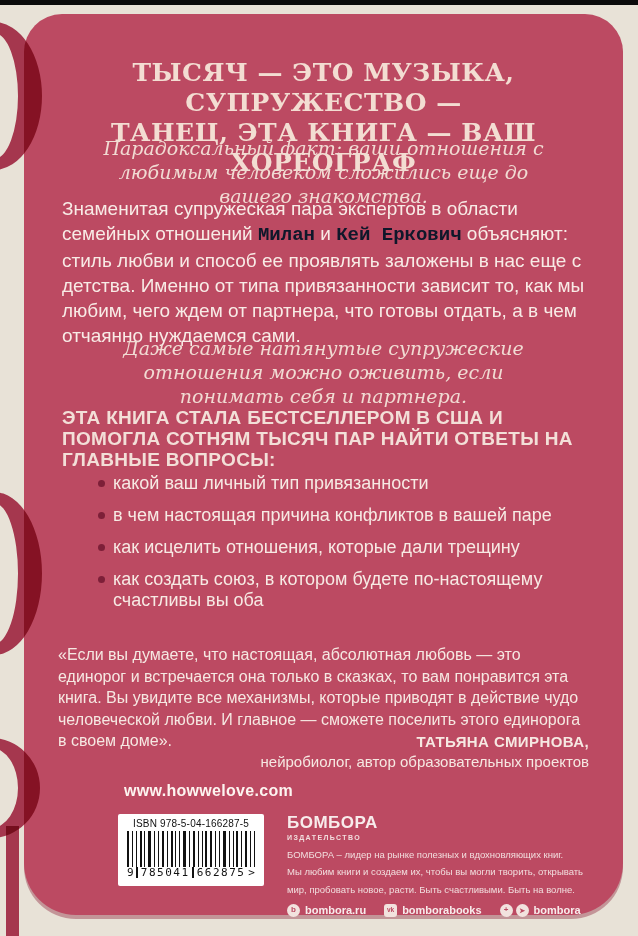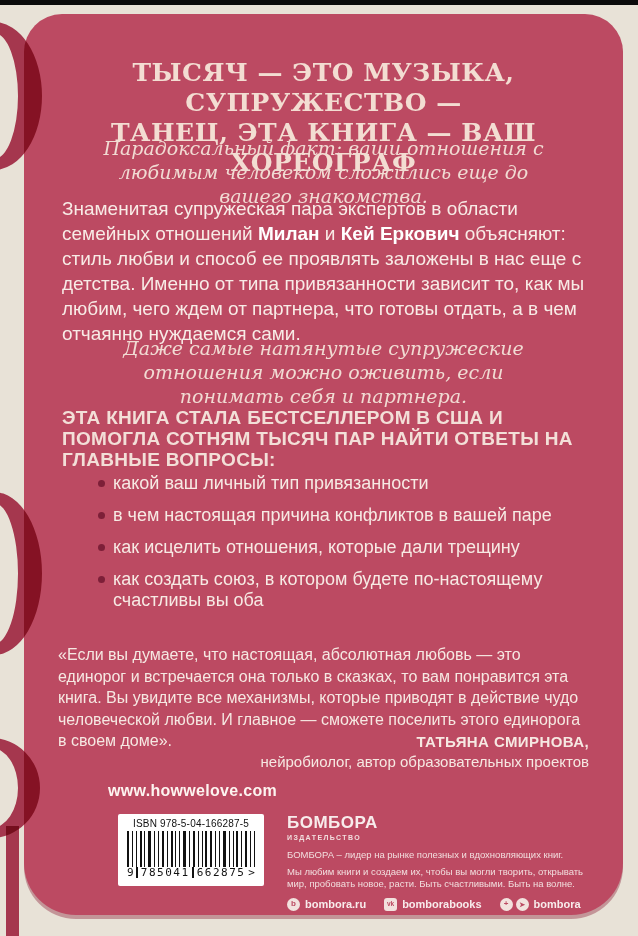--- a/index.html
+++ b/index.html
@@ -30,21 +30,21 @@
   }
   .lead{
     top:122px;text-align:center;
     font-family:"DejaVu Serif","Liberation Serif",serif;font-style:italic;
     font-size:19px;line-height:24px;color:#f1dbd3;
   }
   .lead-inner{max-width:460px;margin:0 auto;}
   .intro{
     top:182px;font-size:19px;line-height:25px;color:#f8ebe6;max-width:528px;
   }
-  .intro b{color:#ffffff;}
+  .intro b{color:#0f172a;font-family:Liberation Mono, monospace;}
   .pullquote{
     top:322px;text-align:center;
     font-family:"DejaVu Serif","Liberation Serif",serif;font-style:italic;
     font-size:19px;line-height:24px;color:#f1dbd3;
   }
   .pullquote-inner{max-width:460px;margin:0 auto;}
   .benefits-heading{
     top:393px;text-align:left;font-weight:700;font-size:19px;line-height:21px;
     letter-spacing:.3px;color:#f3dfd8;
   }
@@ -55,21 +55,21 @@
   }
   .bullets li:last-child{line-height:21px;}
   .bullet-dot{
     position:absolute;left:0;top:7px;width:7px;height:7px;border-radius:50%;
     background:#7d1f38;
   }
   .review{top:630px;left:34px;right:36px;font-size:16px;line-height:21.5px;color:#f6e8e2;}
   .credit{top:719px;right:34px;left:38px;text-align:right;color:#f6e8e2;}
   .credit-name{font-weight:700;font-size:15px;letter-spacing:.4px;display:block;}
   .credit-title{font-size:15px;display:block;margin-top:3px;}
-  .website{top:768px;left:84px;font-weight:700;font-size:16px;letter-spacing:.3px;color:#fdf4f0;}
+  .website{top:768px;left:100px;font-weight:700;font-size:16px;letter-spacing:.3px;color:#fdf4f0;}
   
   .footer{position:absolute;left:94px;top:800px;right:26px;display:flex;}
   .barcode-box{
     width:146px;height:72px;background:#ffffff;border-radius:2px;
     display:flex;flex-direction:column;align-items:center;box-sizing:border-box;
     padding:4px 9px 4px 9px;flex:0 0 auto;
   }
   .isbn{font-size:10px;color:#111;letter-spacing:.2px;white-space:nowrap;}
   .bars{width:128px;height:36px;margin-top:2px;display:flex;justify-content:space-between;align-items:stretch;}
   .digits{
@@ -182,21 +182,21 @@
           <span class="grp">662875</span>
           <span>&gt;</span>
         </div>
       </div>
 
       <div class="publisher">
         <div class="pub-name">БОМБОРА</div>
         <div class="pub-sub">ИЗДАТЕЛЬСТВО</div>
         <div class="pub-about">БОМБОРА – лидер на рынке полезных и вдохновляющих книг.</div>
         <div class="pub-about" style="margin-top:4px">Мы любим книги и создаем их, чтобы вы могли творить, открывать</div>
-        <div class="pub-about" style="margin-top:0">мир, пробовать новое, расти. Быть счастливыми. Быть на волне.</div>
+        <div class="pub-about" style="margin-top:6px">мир, пробовать новое, расти. Быть счастливыми. Быть на волне.</div>
         <div class="social">
           <span class="soc-item">
             <span class="icon">b</span>
             <span>bombora.ru</span>
           </span>
           <span class="soc-item">
             <span class="icon square">vk</span>
             <span>bomborabooks</span>
           </span>
           <span class="soc-item" style="margin-right:0">

